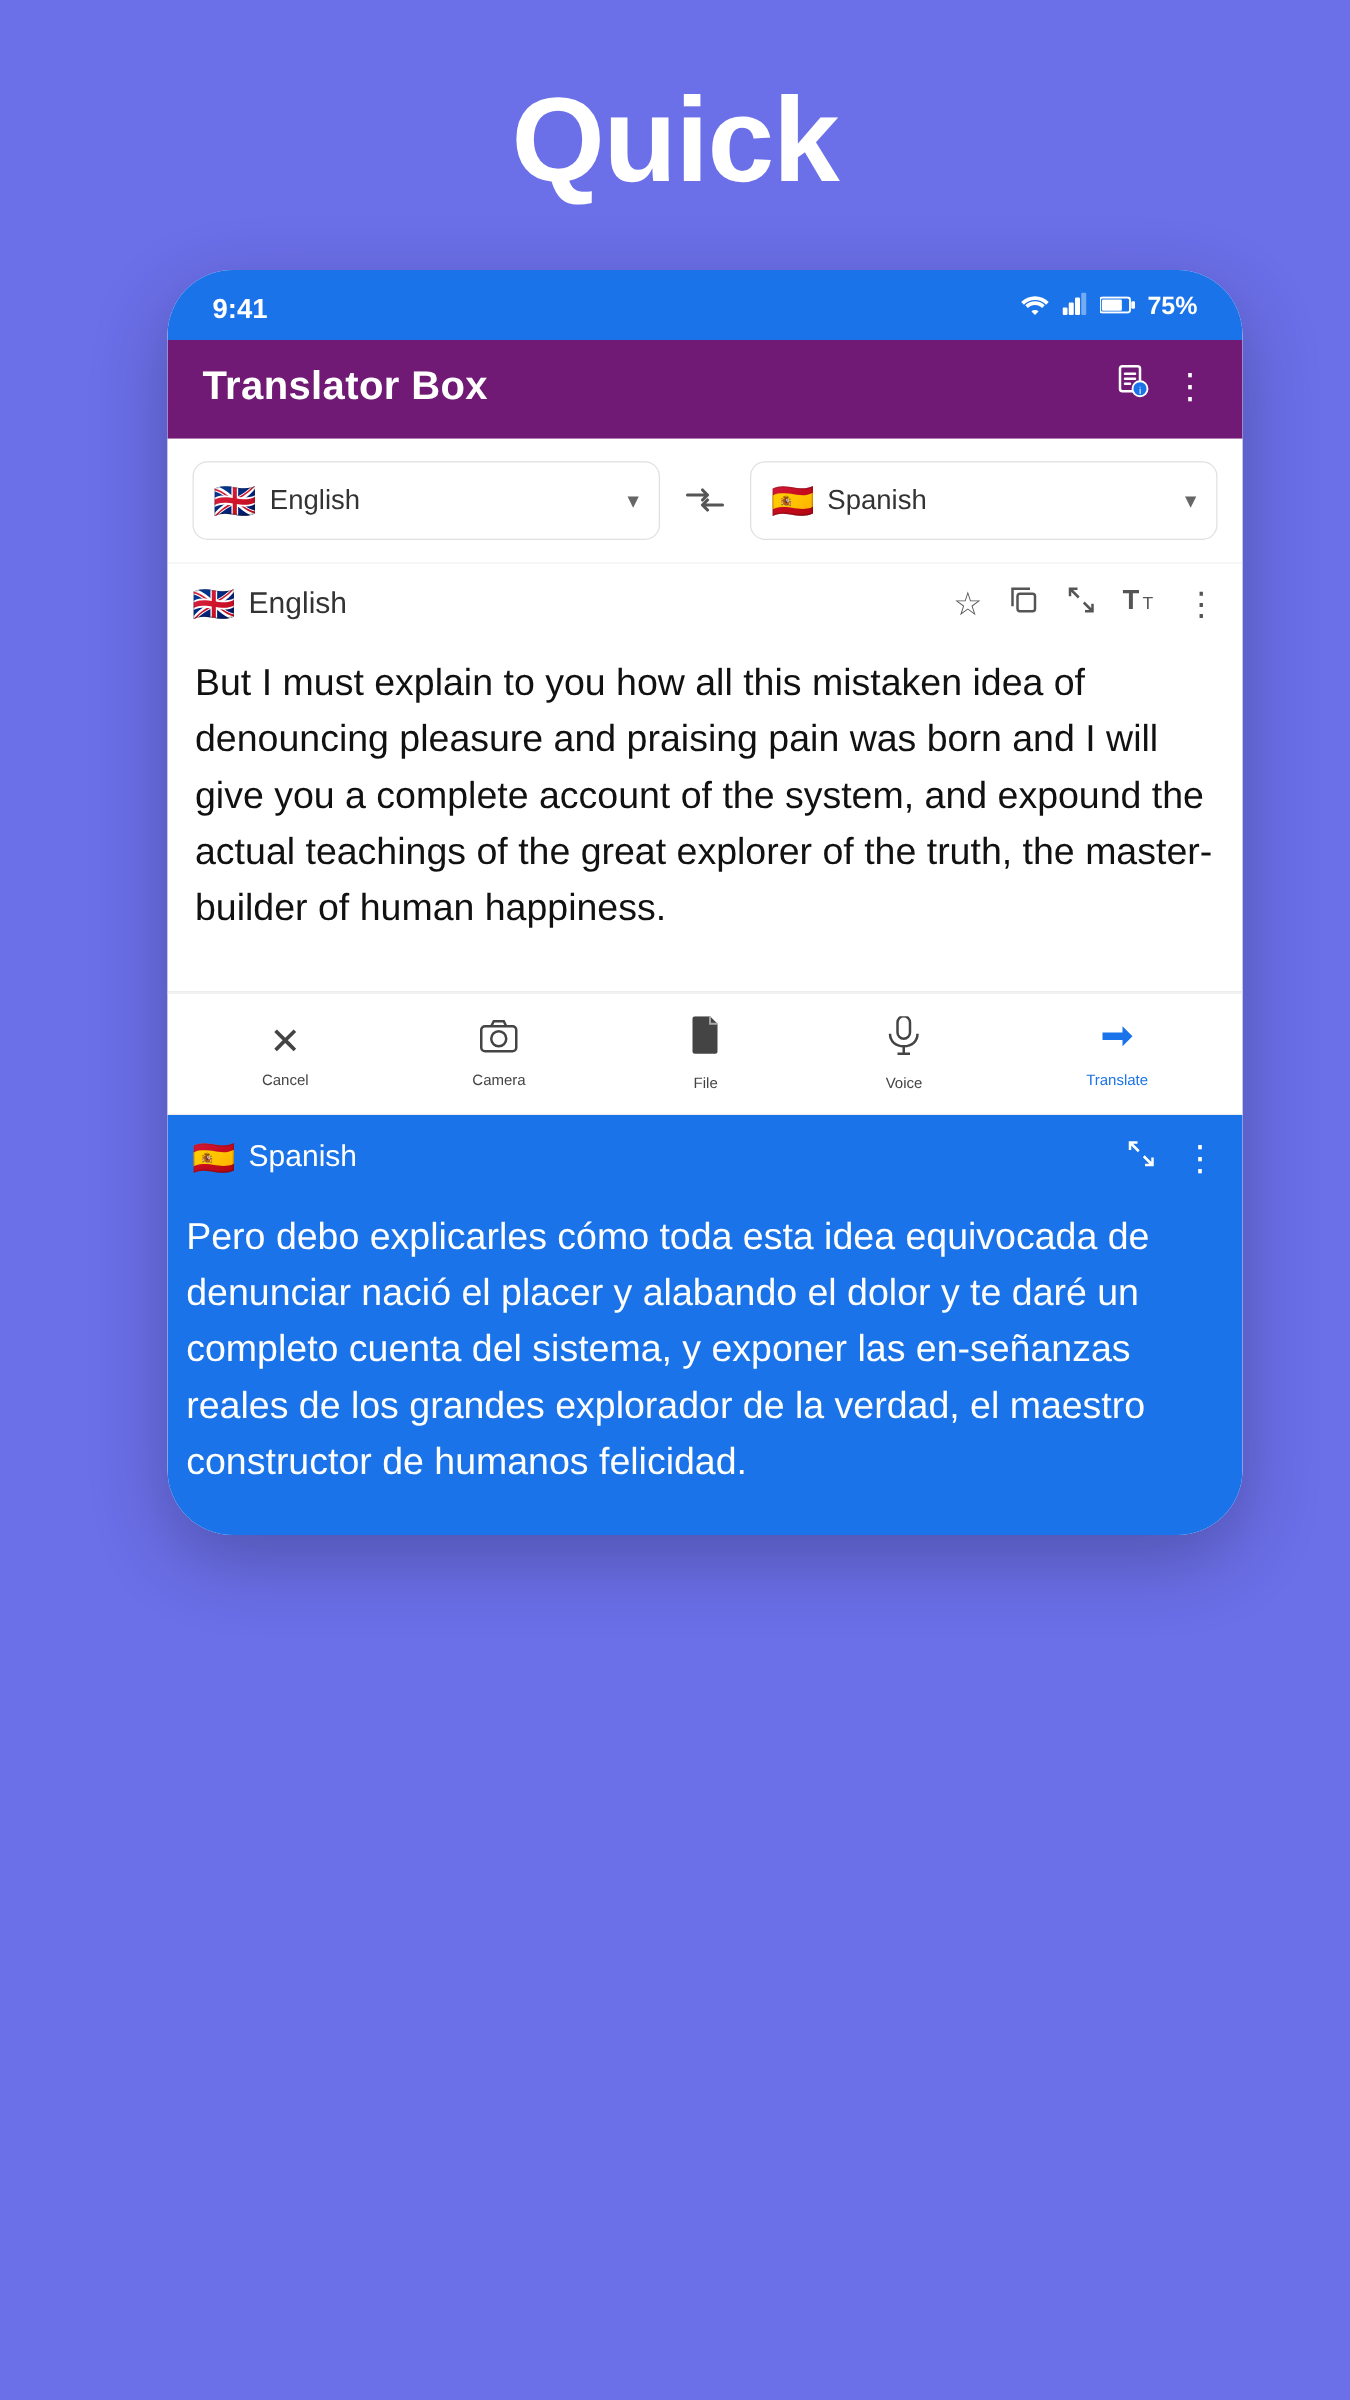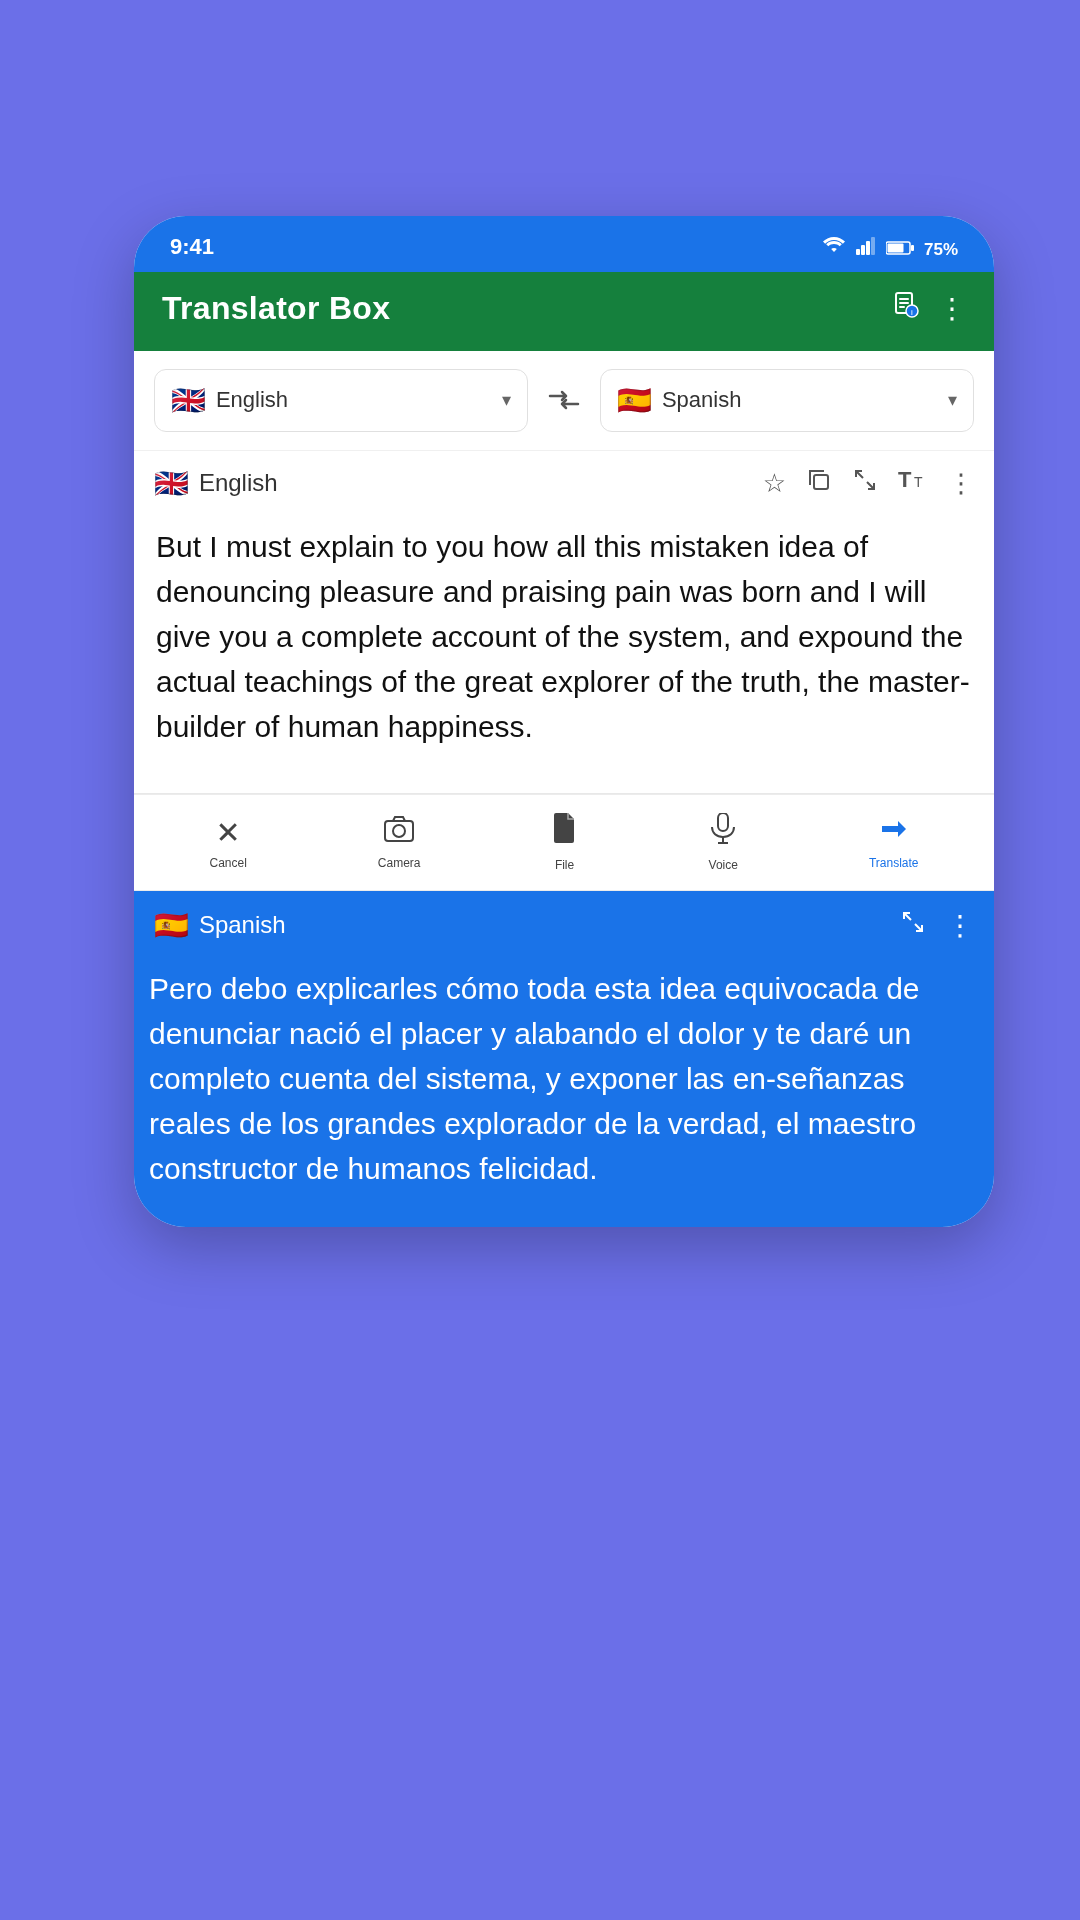--- a/index.html
+++ b/index.html
@@ -43,33 +43,33 @@
       display: flex;
       justify-content: space-between;
       align-items: center;
       padding: 18px 36px 12px 36px;
       color: white;
       font-size: 22px;
       font-weight: 600;
     }
     .status-right {
       display: flex;
-      align-items: flex-end;
+      align-items: flex-start;
       gap: 10px;
-      font-size: 17px;
+      font-size: 20px;
     }
 
     
     .wifi-icon { font-size: 22px; }
     .signal-icon { font-size: 20px; }
     .battery-icon { font-size: 20px; }
 
     
     .app-bar {
-      background: #15803d;
+      background: #701a75;
       display: flex;
       align-items: center;
       justify-content: space-between;
       padding: 18px 28px 24px 28px;
     }
     .app-title {
       color: white;
       font-size: 32px;
       font-weight: 700;
       letter-spacing: 0.3px;
@@ -236,21 +236,21 @@
       font-size: 30px;
       line-height: 1.5;
       color: white;
       font-weight: 400;
     }
   </style>
 </head>
 <body>
 
 <div class="headline">
-  <br>
+  <span>Quick</span><br>
 </div>
 
 <div class="phone-shell">
 
   <div class="status-bar">
     <span>9:41</span>
     <div class="status-right">
       <span class="wifi-icon">
         <svg width="24" height="18" viewBox="0 0 24 18" fill="white">
           <path d="M12 4C8.5 4 5.4 5.4 3.1 7.7L1 5.6C3.9 2.7 7.8 1 12 1s8.1 1.7 11 4.6l-2.1 2.1C18.6 5.4 15.5 4 12 4z"></path>

